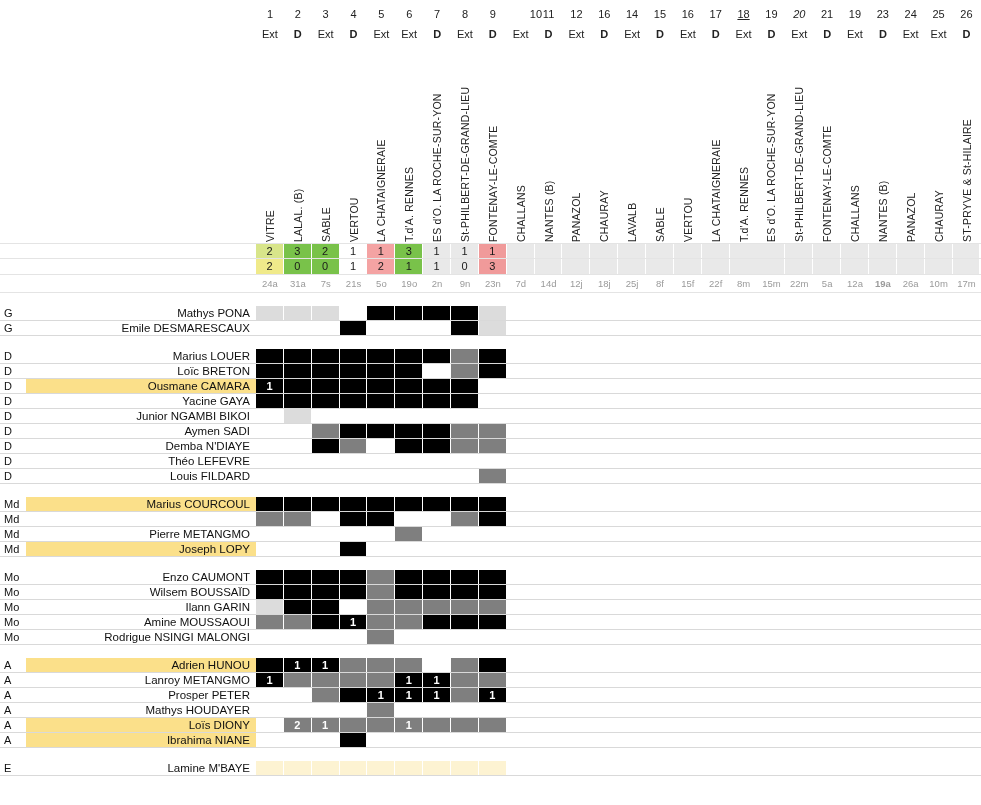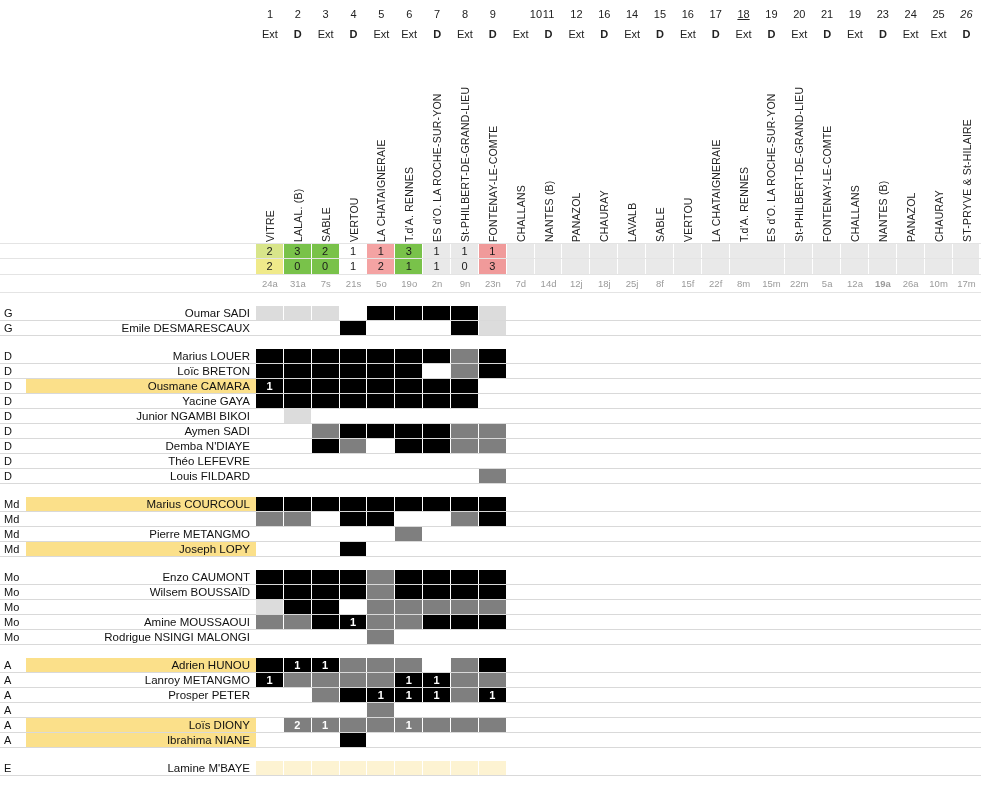--- a/index.html
+++ b/index.html
@@ -96,27 +96,27 @@
       <div class="hdr-num" style="left: 522px;">10</div>
       <div class="hdr-num" style="left: 534.6px;">11</div>
       <div class="hdr-num" style="left: 562.46px;">12</div>
       <div class="hdr-num" style="left: 590.32px;">16</div>
       <div class="hdr-num" style="left: 618.18px;">14</div>
       <div class="hdr-num" style="left: 646.04px;">15</div>
       <div class="hdr-num" style="left: 673.9px;">16</div>
       <div class="hdr-num" style="left: 701.76px;">17</div>
       <div class="hdr-num" style="left: 729.62px; text-decoration: underline;">18</div>
       <div class="hdr-num" style="left: 757.48px;">19</div>
-      <div class="hdr-num" style="left: 785.34px;">20</div>
+      <div class="hdr-num" style="left: 785.34px; font-style: italic;">20</div>
       <div class="hdr-num" style="left: 813.2px;">21</div>
       <div class="hdr-num" style="left: 841.06px;">19</div>
       <div class="hdr-num" style="left: 868.92px;">23</div>
       <div class="hdr-num" style="left: 896.78px;">24</div>
       <div class="hdr-num" style="left: 924.64px;">25</div>
-      <div class="hdr-num" style="left: 952.5px; font-style: italic;">26</div>
+      <div class="hdr-num" style="left: 952.5px;">26</div>
     </div>
   <div id="hdr-extd">
       <div class="hdr-extd" style="left: 256px;">Ext</div>
       <div class="hdr-extd d" style="left: 283.86px;">D</div>
       <div class="hdr-extd" style="left: 311.72px;">Ext</div>
       <div class="hdr-extd d" style="left: 339.58px;">D</div>
       <div class="hdr-extd" style="left: 367.44px;">Ext</div>
       <div class="hdr-extd" style="left: 395.3px;">Ext</div>
       <div class="hdr-extd d" style="left: 423.16px;">D</div>
       <div class="hdr-extd" style="left: 451.02px;">Ext</div>
@@ -255,21 +255,21 @@
     </div>
 
   <div class="row-line" style="top:243px;"></div>
   <div class="row-line" style="top:258px;"></div>
   <div class="row-line" style="top:274px;"></div>
   <div class="row-line" style="top:292px;"></div>
 
   <div id="players">
       <div class="prow" style="top: 306px;">
         <div class="pos">G</div>
-        <div class="pname">Oumar SADI</div>
+        <div class="pname">Mathys PONA</div>
         <div class="cell" style="left: 256px; background: rgb(220, 220, 220); color: rgb(17, 17, 17);"></div>
         <div class="cell" style="left: 283.86px; background: rgb(220, 220, 220); color: rgb(17, 17, 17);"></div>
         <div class="cell" style="left: 311.72px; background: rgb(220, 220, 220); color: rgb(17, 17, 17);"></div>
         <div class="cell" style="left: 339.58px; background: rgb(255, 255, 255); color: rgb(17, 17, 17);"></div>
         <div class="cell" style="left: 367.44px; background: rgb(0, 0, 0);"></div>
         <div class="cell" style="left: 395.3px; background: rgb(0, 0, 0);"></div>
         <div class="cell" style="left: 423.16px; background: rgb(0, 0, 0);"></div>
         <div class="cell" style="left: 451.02px; background: rgb(0, 0, 0);"></div>
         <div class="cell" style="left: 478.88px; background: rgb(220, 220, 220); color: rgb(17, 17, 17);"></div>
         <div class="grid-underline" style="top: 14px;"></div>
@@ -492,20 +492,21 @@
         <div class="cell" style="left: 339.58px; background: rgb(0, 0, 0);"></div>
         <div class="cell" style="left: 367.44px; background: rgb(127, 127, 127);"></div>
         <div class="cell" style="left: 395.3px; background: rgb(0, 0, 0);"></div>
         <div class="cell" style="left: 423.16px; background: rgb(0, 0, 0);"></div>
         <div class="cell" style="left: 451.02px; background: rgb(0, 0, 0);"></div>
         <div class="cell" style="left: 478.88px; background: rgb(0, 0, 0);"></div>
         <div class="grid-underline" style="top: 14px;"></div>
       </div>
       <div class="prow" style="top: 600px;">
         <div class="pos">Mo</div>
+        <div class="pname">Ilann GARIN</div>
         <div class="cell" style="left: 256px; background: rgb(220, 220, 220); color: rgb(17, 17, 17);"></div>
         <div class="cell" style="left: 283.86px; background: rgb(0, 0, 0);"></div>
         <div class="cell" style="left: 311.72px; background: rgb(0, 0, 0);"></div>
         <div class="cell" style="left: 339.58px; background: rgb(255, 255, 255); color: rgb(17, 17, 17);"></div>
         <div class="cell" style="left: 367.44px; background: rgb(127, 127, 127);"></div>
         <div class="cell" style="left: 395.3px; background: rgb(127, 127, 127);"></div>
         <div class="cell" style="left: 423.16px; background: rgb(127, 127, 127);"></div>
         <div class="cell" style="left: 451.02px; background: rgb(127, 127, 127);"></div>
         <div class="cell" style="left: 478.88px; background: rgb(127, 127, 127);"></div>
         <div class="grid-underline" style="top: 14px;"></div>
@@ -575,20 +576,21 @@
         <div class="cell" style="left: 339.58px; background: rgb(0, 0, 0);"></div>
         <div class="cell" style="left: 367.44px; background: rgb(0, 0, 0);">1</div>
         <div class="cell" style="left: 395.3px; background: rgb(0, 0, 0);">1</div>
         <div class="cell" style="left: 423.16px; background: rgb(0, 0, 0);">1</div>
         <div class="cell" style="left: 451.02px; background: rgb(127, 127, 127);"></div>
         <div class="cell" style="left: 478.88px; background: rgb(0, 0, 0);">1</div>
         <div class="grid-underline" style="top: 14px;"></div>
       </div>
       <div class="prow" style="top: 703px;">
         <div class="pos">A</div>
+        <div class="pname">Mathys HOUDAYER</div>
         <div class="cell" style="left: 256px; background: rgb(255, 255, 255); color: rgb(17, 17, 17);"></div>
         <div class="cell" style="left: 283.86px; background: rgb(255, 255, 255); color: rgb(17, 17, 17);"></div>
         <div class="cell" style="left: 311.72px; background: rgb(255, 255, 255); color: rgb(17, 17, 17);"></div>
         <div class="cell" style="left: 339.58px; background: rgb(255, 255, 255); color: rgb(17, 17, 17);"></div>
         <div class="cell" style="left: 367.44px; background: rgb(127, 127, 127);"></div>
         <div class="cell" style="left: 395.3px; background: rgb(255, 255, 255); color: rgb(17, 17, 17);"></div>
         <div class="cell" style="left: 423.16px; background: rgb(255, 255, 255); color: rgb(17, 17, 17);"></div>
         <div class="cell" style="left: 451.02px; background: rgb(255, 255, 255); color: rgb(17, 17, 17);"></div>
         <div class="cell" style="left: 478.88px; background: rgb(255, 255, 255); color: rgb(17, 17, 17);"></div>
         <div class="grid-underline" style="top: 14px;"></div>

